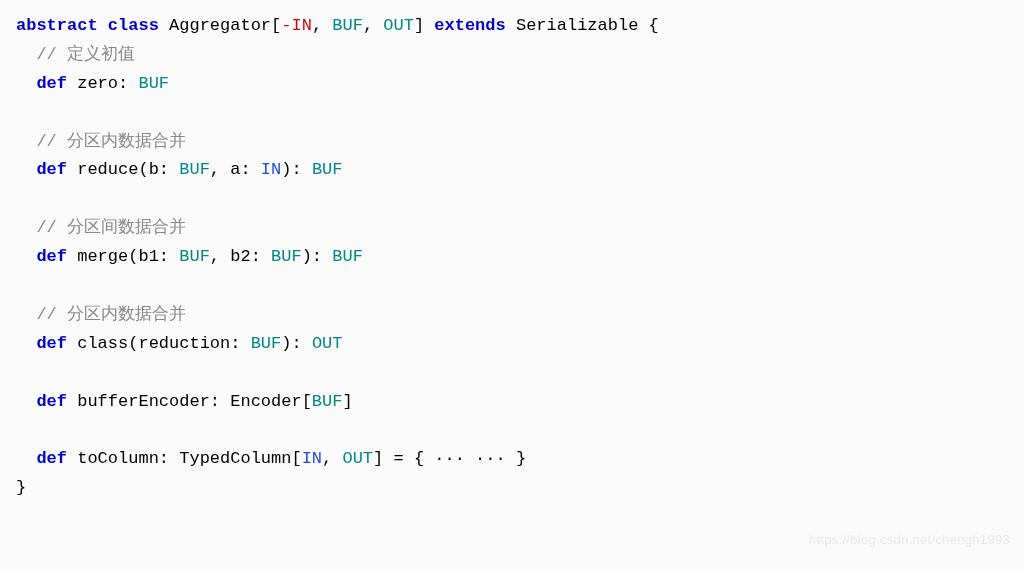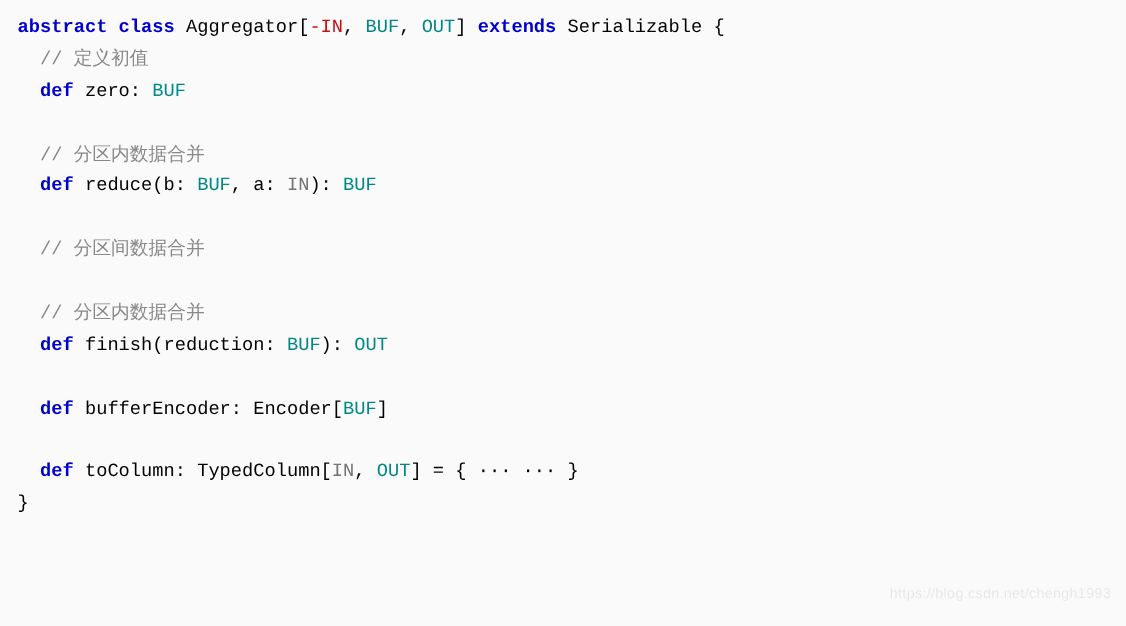--- a/index.html
+++ b/index.html
@@ -19,21 +19,21 @@
       height: 569px;
     }
     .code-line {
       white-space: pre;
     }
     .kw-abstract { color: #0000cc; font-weight: bold; }
     .kw-class { color: #0000cc; font-weight: bold; }
     .kw-extends { color: #0000cc; font-weight: bold; }
     .kw-def { color: #0000cc; font-weight: bold; margin-top: 44px; }
     .type-neg { color: #ca0b0b; }
-    .type-in { color: #737373; }
+    .type-in { color: #1d4ed8; }
     .type-buf { color: #008888; }
     .type-out { color: #008888; }
     .comment { color: #888888; }
     .plain { color: #000; }
     .watermark {
       position: absolute;
       bottom: 18px;
       right: 14px;
       color: rgba(0,0,0,0.08);
       font-family: Arial, sans-serif;
@@ -46,23 +46,24 @@
 
 <div>
   <div class="code-line"><span class="kw-abstract">abstract</span><span class="plain"> </span><span class="kw-class">class</span><span class="plain"> Aggregator[</span><span class="type-neg">-IN</span><span class="plain">, </span><span class="type-buf">BUF</span><span class="plain">, </span><span class="type-out">OUT</span><span class="plain">] </span><span class="kw-extends">extends</span><span class="plain"> Serializable {</span></div>
   <div class="code-line comment">  // 定义初值</div>
   <div class="code-line"><span class="plain">  </span><span class="kw-def">def</span><span class="plain"> zero: </span><span class="type-buf">BUF</span></div>
   <div class="code-line">&nbsp;</div>
   <div class="code-line comment">  // 分区内数据合并</div>
   <div class="code-line"><span class="plain">  </span><span class="kw-def">def</span><span class="plain"> reduce(b: </span><span class="type-buf">BUF</span><span class="plain">, a: </span><span class="type-in">IN</span><span class="plain">): </span><span class="type-buf">BUF</span></div>
   <div class="code-line">&nbsp;</div>
   <div class="code-line comment">  // 分区间数据合并</div>
+  <div class="code-line"><span class="plain">  </span><span class="kw-def">def</span><span class="plain"> merge(b1: </span><span class="type-buf">BUF</span><span class="plain">, b2: </span><span class="type-buf">BUF</span><span class="plain">): </span><span class="type-buf">BUF</span></div>
   <div class="code-line">&nbsp;</div>
   <div class="code-line comment">  // 分区内数据合并</div>
-  <div class="code-line"><span class="plain">  </span><span class="kw-def">def</span><span class="plain"> finish(reduction: </span><span class="type-buf">BUF</span><span class="plain">): </span><span class="type-out">OUT</span></div>
+  <div class="code-line"><span class="plain">  </span><span class="kw-def">def</span><span class="plain"> class(reduction: </span><span class="type-buf">BUF</span><span class="plain">): </span><span class="type-out">OUT</span></div>
   <div class="code-line">&nbsp;</div>
   <div class="code-line"><span class="plain">  </span><span class="kw-def">def</span><span class="plain"> bufferEncoder: Encoder[</span><span class="type-buf">BUF</span><span class="plain">]</span></div>
   <div class="code-line">&nbsp;</div>
   <div class="code-line"><span class="plain">  </span><span class="kw-def">def</span><span class="plain"> toColumn: TypedColumn[</span><span class="type-in">IN</span><span class="plain">, </span><span class="type-out">OUT</span><span class="plain">] = { ··· ··· }</span></div>
   <div class="code-line plain">}</div>
 </div>
 
 <div class="watermark">https://blog.csdn.net/chengh1993</div>
 
 </body></html>

